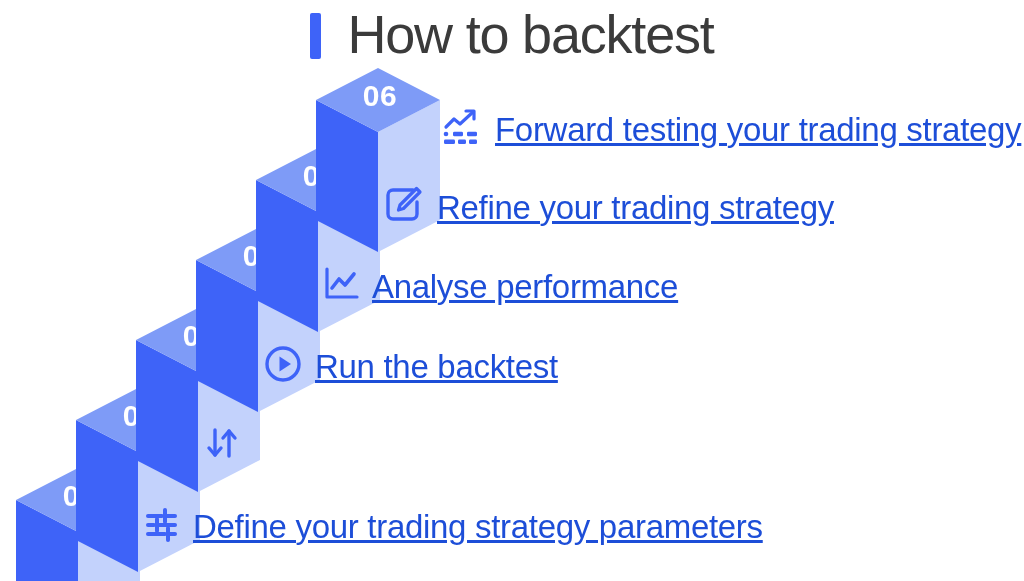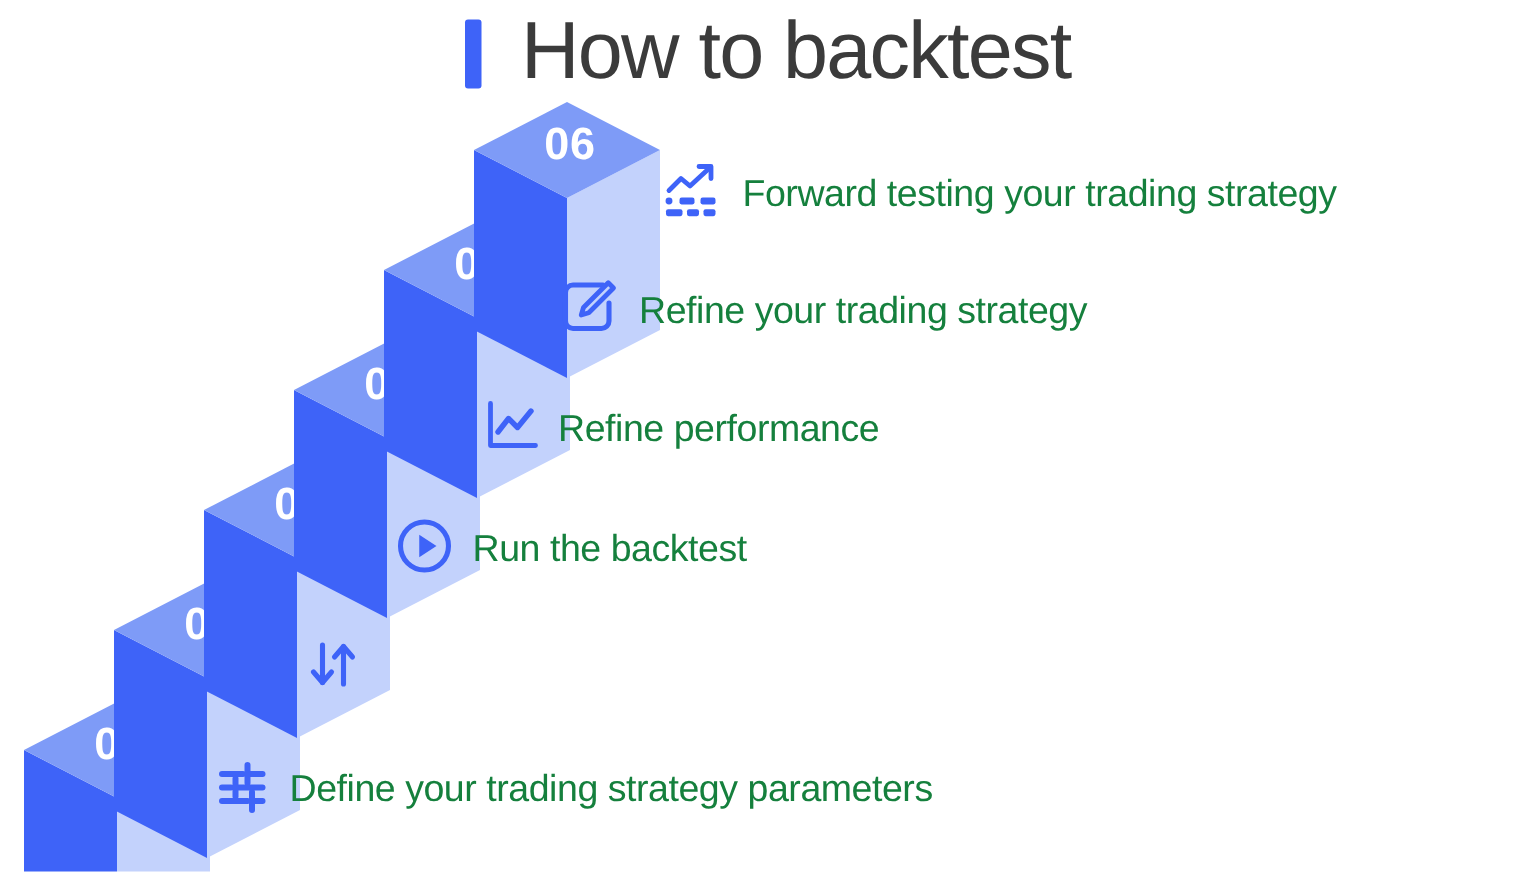--- a/index.html
+++ b/index.html
@@ -35,22 +35,23 @@
     text-anchor:middle;dominant-baseline:middle;
   }
 
   
   .label-row{
     position:absolute;display:flex;align-items:center;gap:12px;
     white-space:nowrap;
   }
   .label-icon{flex:0 0 auto;display:block;}
   .label-text{
-    font-size:25px;color:#15803d;font-weight:400;letter-spacing:-0.3px;
+    font-size:33px;color:#1d4ed8;font-weight:400;letter-spacing:-0.3px;
     line-height:1;
+    text-decoration:underline;
   }
 </style>
 </head>
 <body>
 
 <div id="stage">
 
   <div class="title-wrap">
     <div class="title-bar"></div>
     <div class="title-text">How to backtest</div>
@@ -141,24 +142,24 @@
 
   <div class="label-row" style="left:320px;top:264px;">
     <span class="label-icon">
       <svg width="40" height="40" viewBox="0 0 40 40">
         <g stroke="#3E63F8" fill="none" stroke-linecap="round" stroke-linejoin="round">
           <polyline points="7,5 7,33 37,33" stroke-width="3.2"></polyline>
           <polyline points="12,24 19,15 25,21 34,10" stroke-width="3.6"></polyline>
         </g>
       </svg>
     </span>
-    <span class="label-text">Refine performance</span>
+    <span class="label-text">Analyse performance</span>
   </div>
 
-  <div class="label-row" style="left:372px;top:184px;">
+  <div class="label-row" style="left:383px;top:184px;">
     <span class="label-icon">
       <svg width="42" height="42" viewBox="0 0 42 42">
         <path d="M30 6 H10 a5 5 0 0 0 -5 5 V30 a5 5 0 0 0 5 5 H29 a5 5 0 0 0 5 -5 V18" fill="none" stroke="#3E63F8" stroke-width="3.4" stroke-linecap="round"></path>
         <path d="M33.5 4.5 L37 8 L20.5 24.5 L15.5 26 L17 21 Z" fill="none" stroke="#3E63F8" stroke-width="3.2" stroke-linejoin="round"></path>
       </svg>
     </span>
     <span class="label-text">Refine your trading strategy</span>
   </div>
 
   <div class="label-row" style="left:441px;top:106px;">

